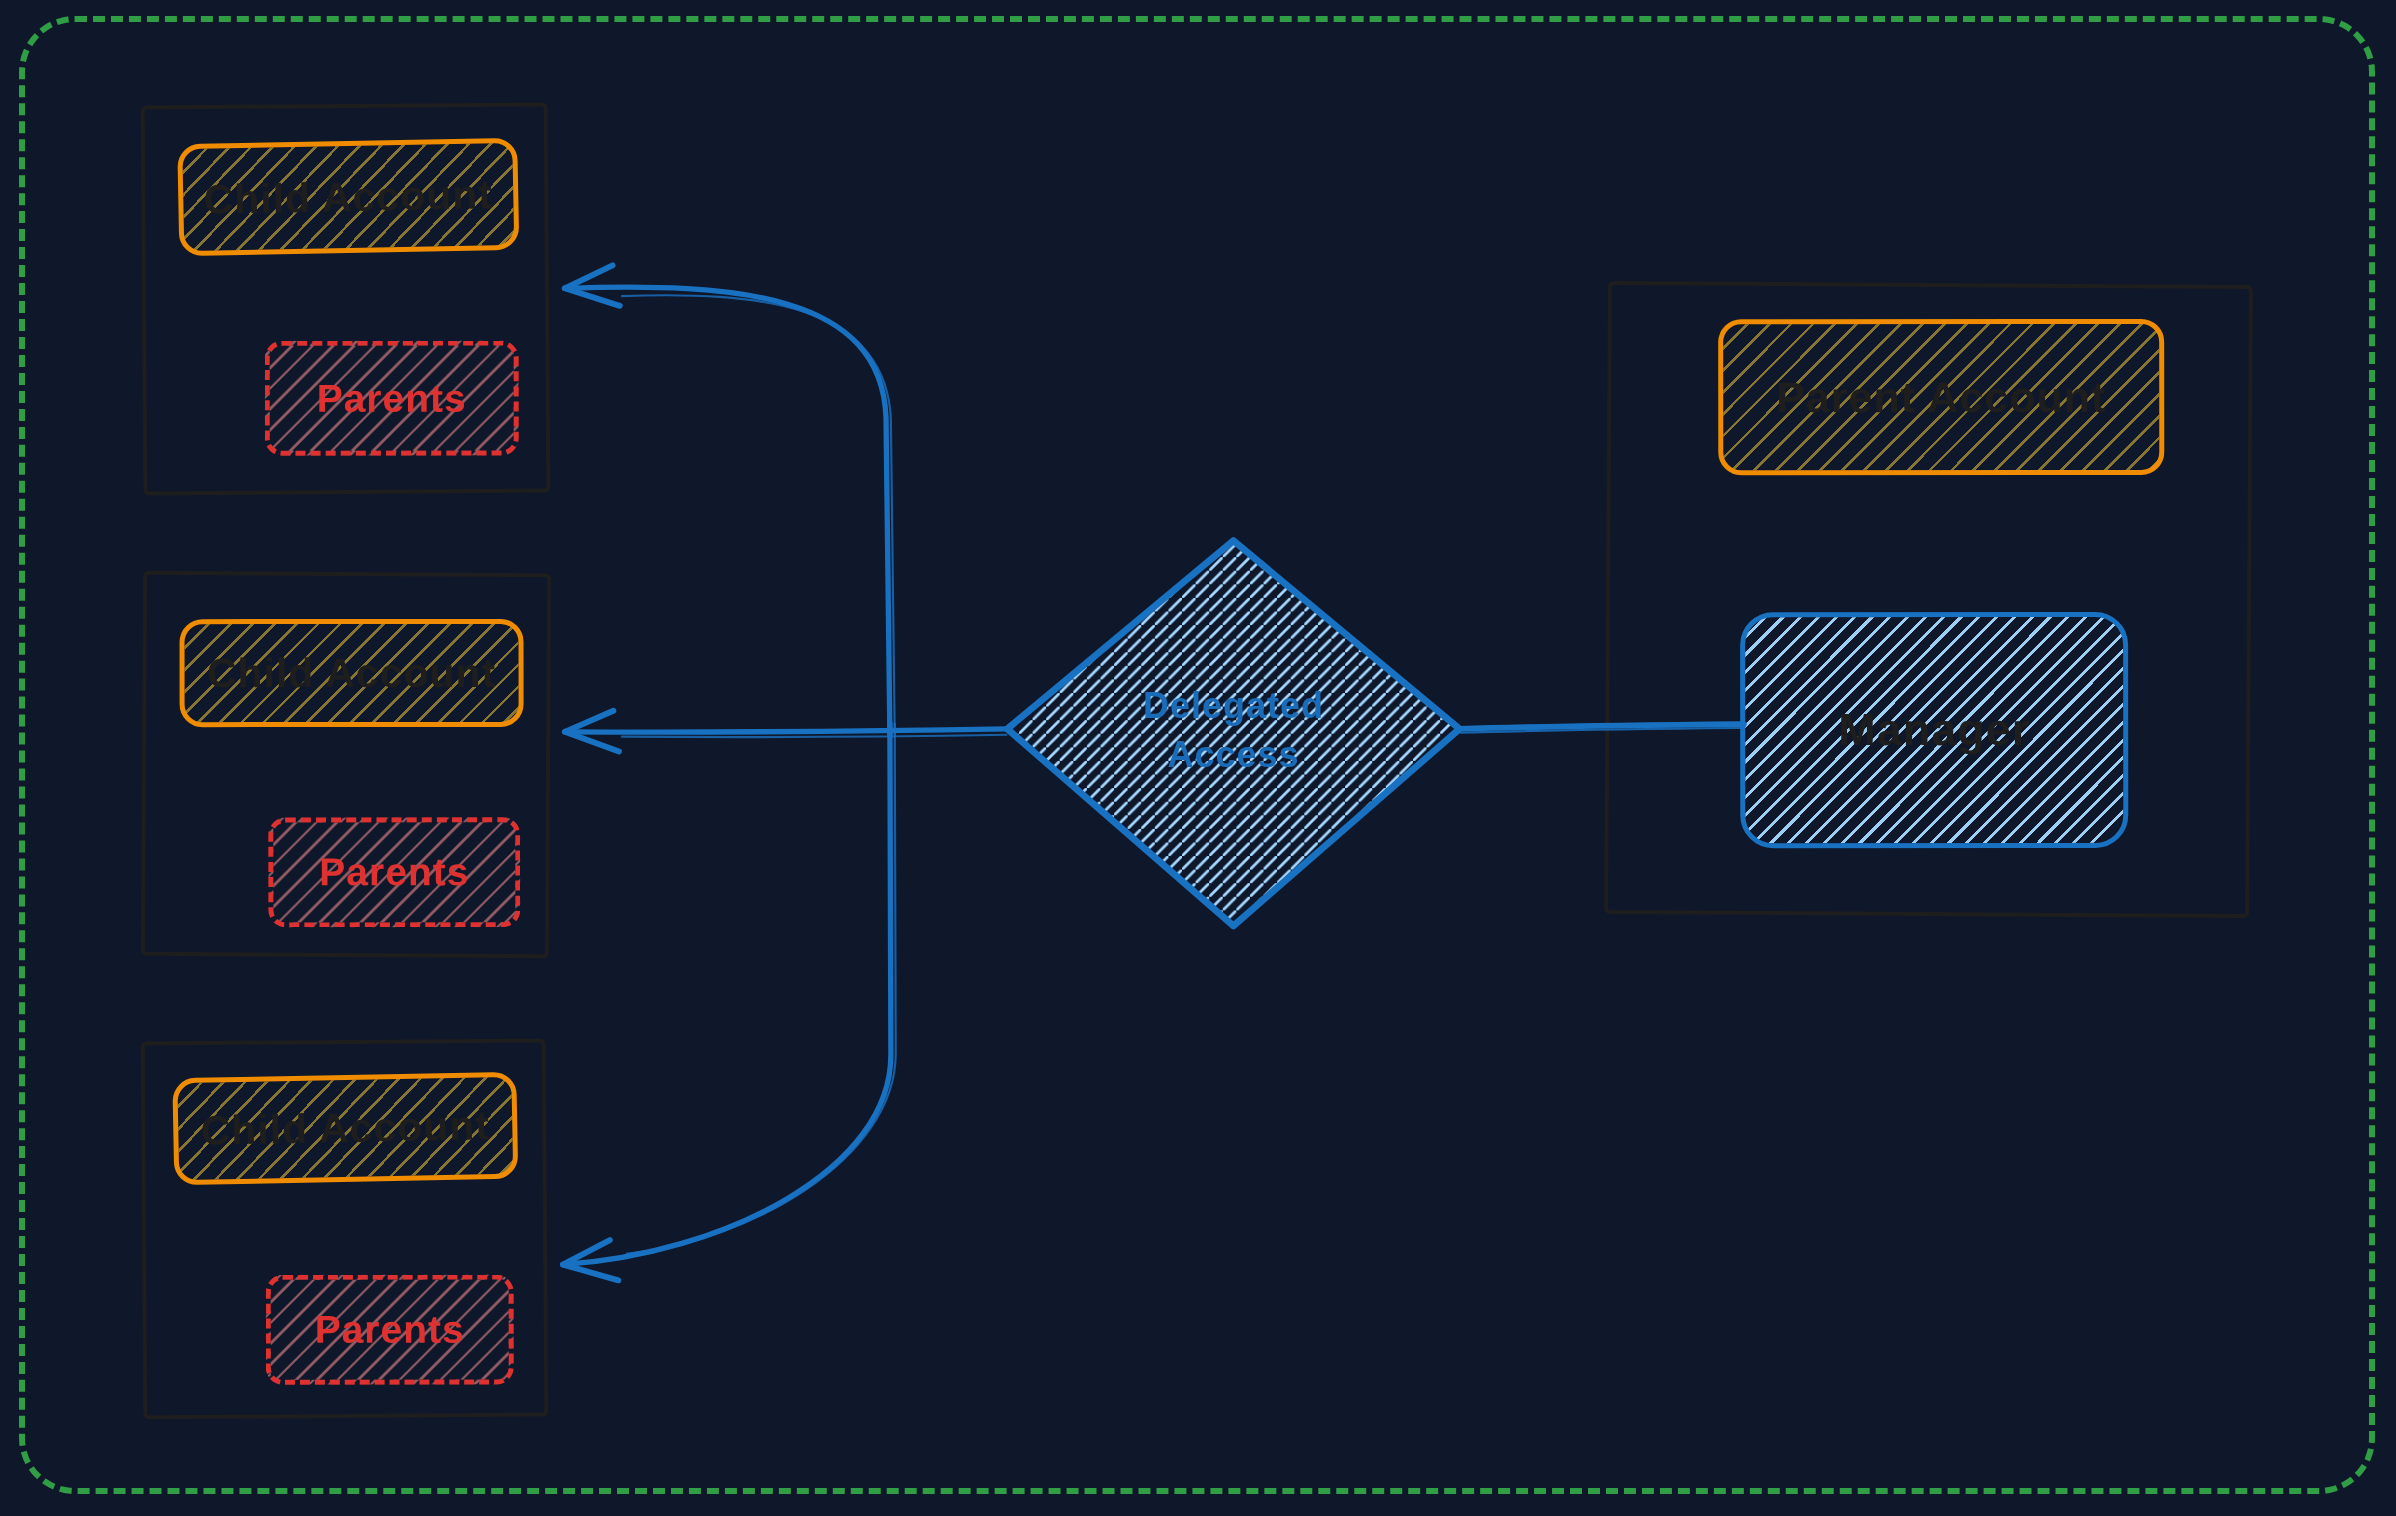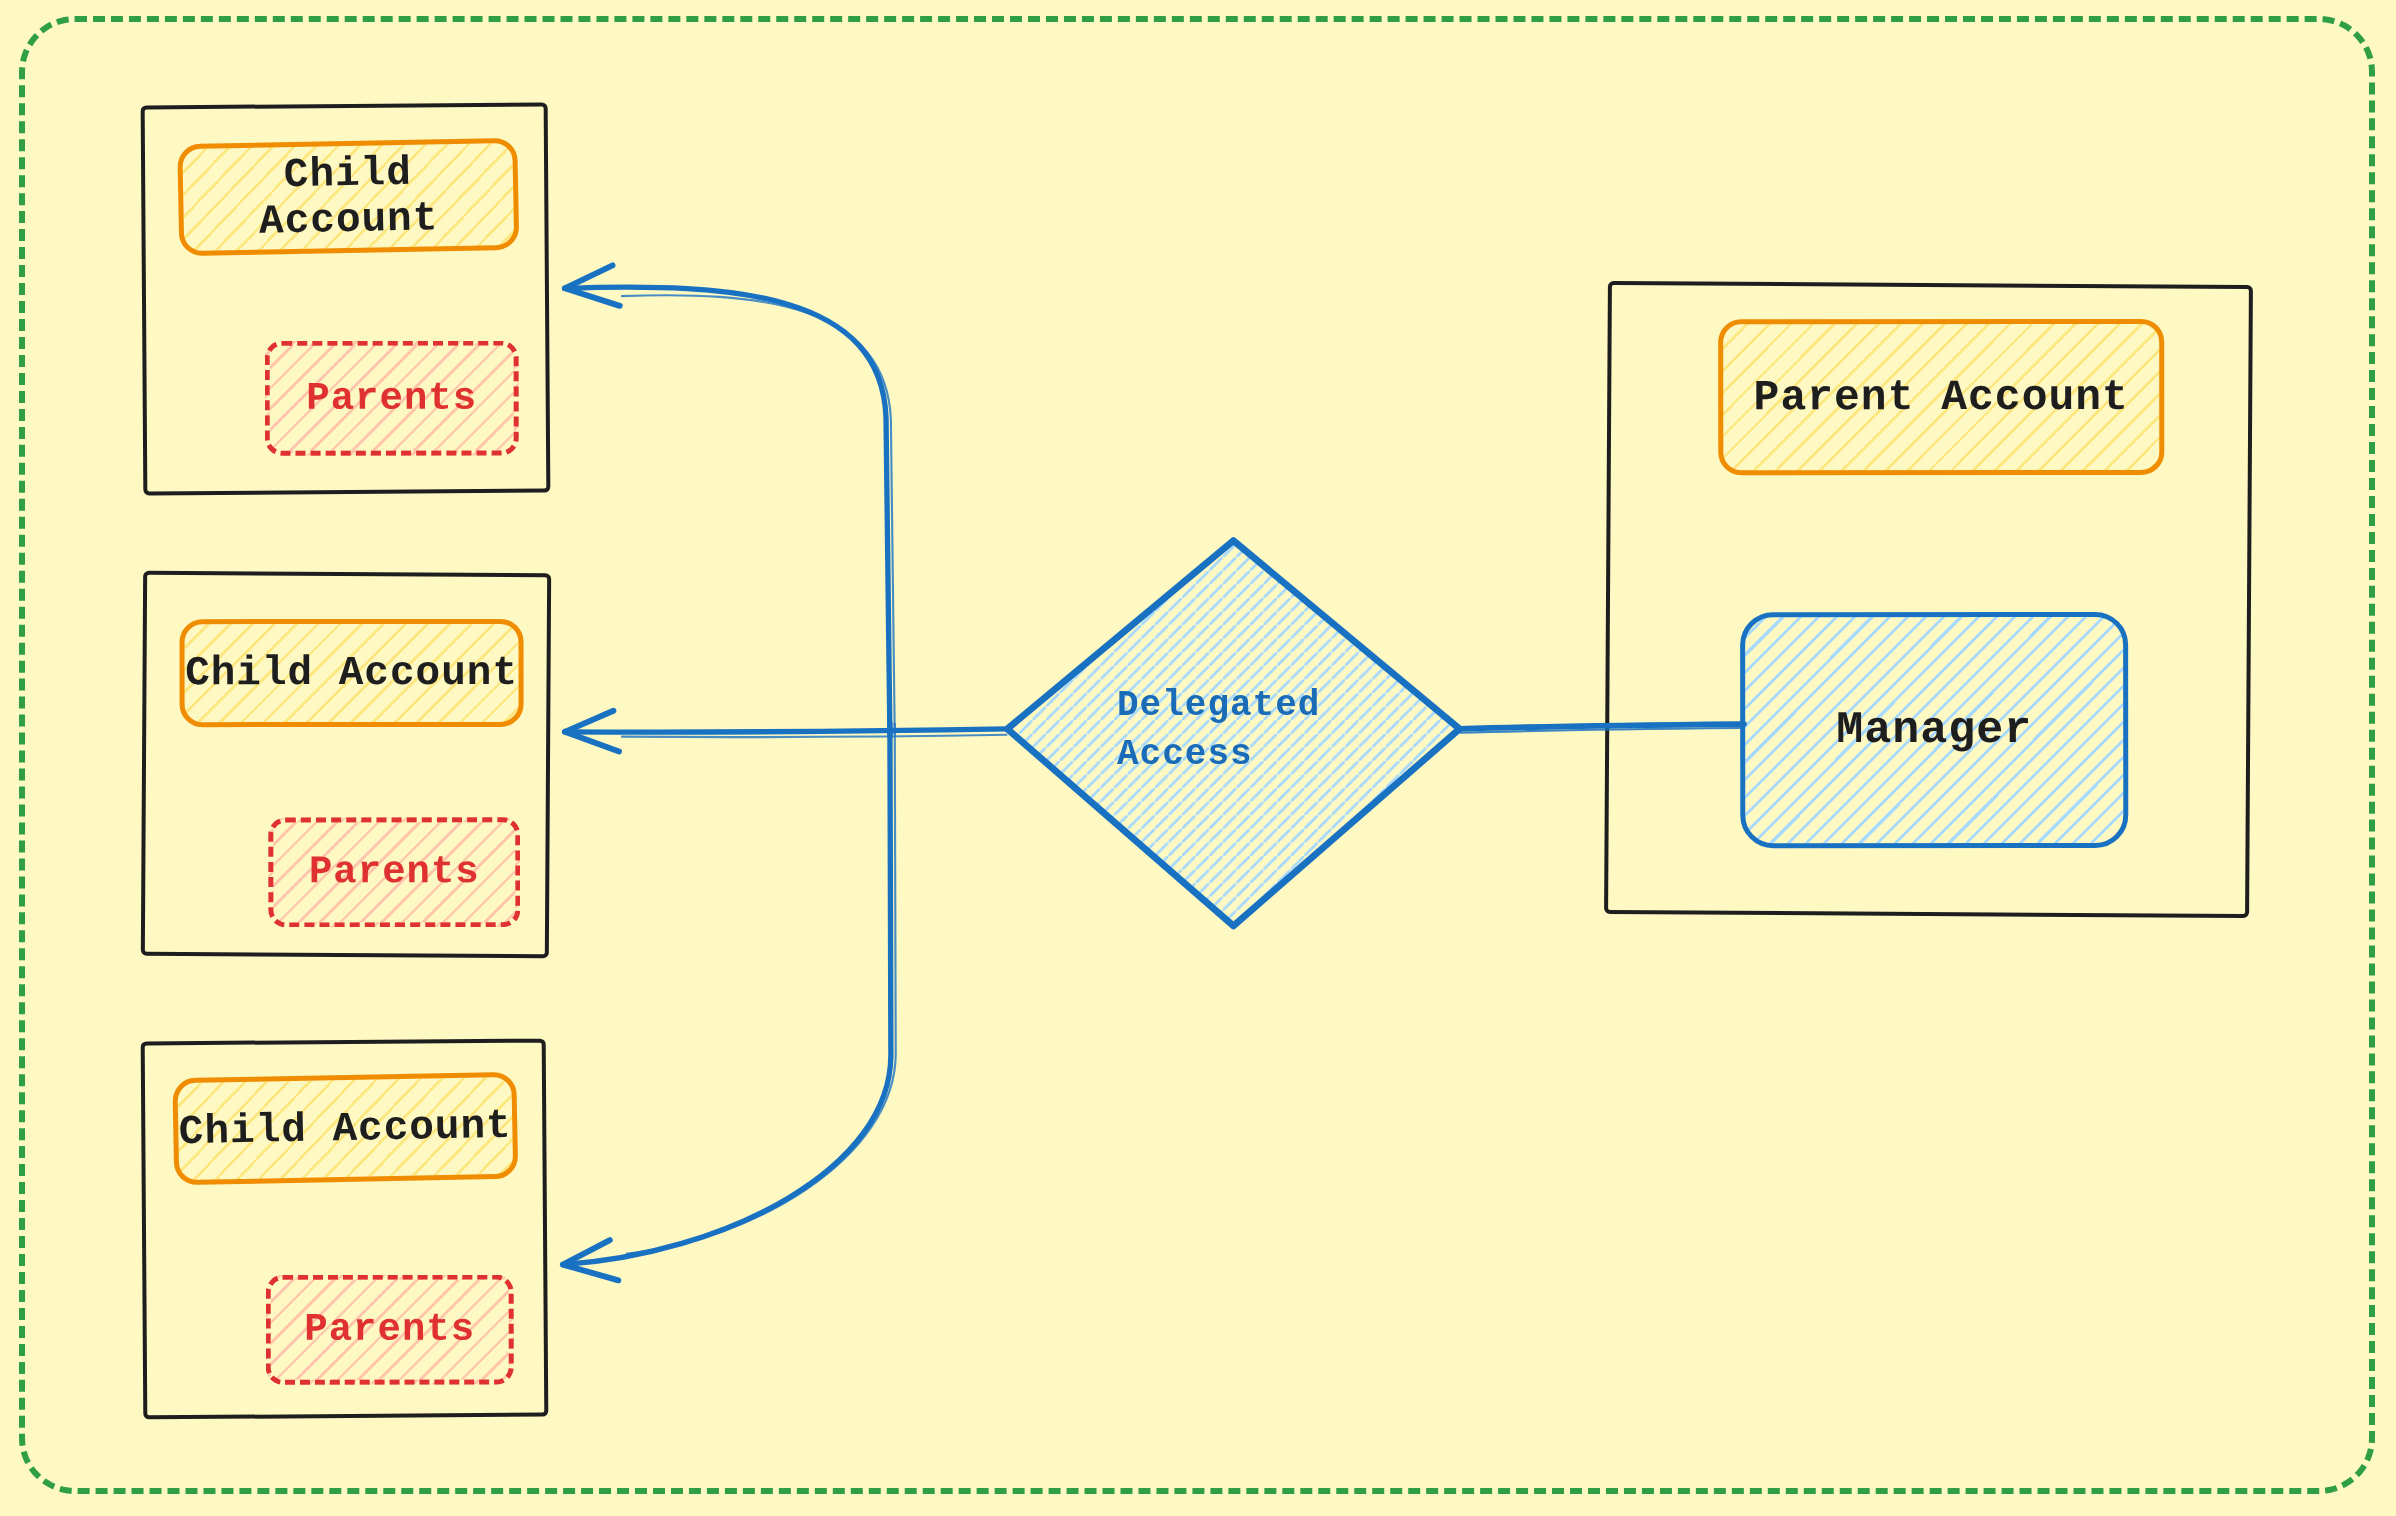--- a/index.html
+++ b/index.html
@@ -1,20 +1,20 @@
 <!DOCTYPE html>
 <html><head>
 <meta charset="utf-8">
 <style>
   html,body{margin:0;padding:0;background:#ffffff;}
   #stage{
     position:relative;
     width:2397px;height:1517px;
-    background:#fef9c3;
-    font-family:Liberation Mono, monospace;
+    background:#0f172a;
+    font-family:Liberation Sans, sans-serif;
     overflow:hidden;
   }
   
   .frame{
     position:absolute;left:19.4px;top:15.5px;width:2344px;height:1466px;
     border:6.8px dashed #2f9e44;border-radius:56px;
   }
   
   .node{position:absolute;box-sizing:border-box;}
   .outer-box{
@@ -41,21 +41,21 @@
   }
   .parent-label{font-size:43px;}
   
   .r-neg{transform:rotate(-0.4deg);} .r-pos{transform:rotate(0.35deg);}
   .r-neg2{transform:rotate(-0.7deg);}
   
   #wires{position:absolute;left:0;top:0;z-index:5;pointer-events:none;}
   .diamond-label{
     position:absolute;left:1117px;top:681px;width:233px;z-index:6;
     color:#1a6cb8;font-size:36px;font-weight:600;line-height:49px;
-    text-align:left;letter-spacing:1px;
+    text-align:center;letter-spacing:1px;
   }
 </style>
 </head>
 <body>
 
 <div id="stage">
 
   <div class="frame"></div>
 
   <div class="node outer-box r-neg" style="left:142px;top:104px;width:407px;height:390px;">

